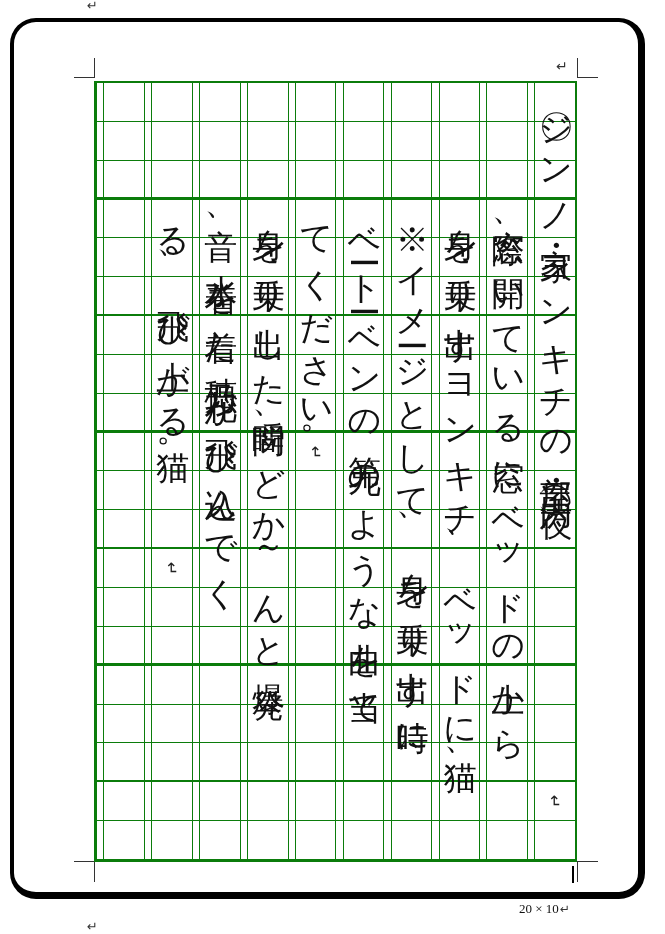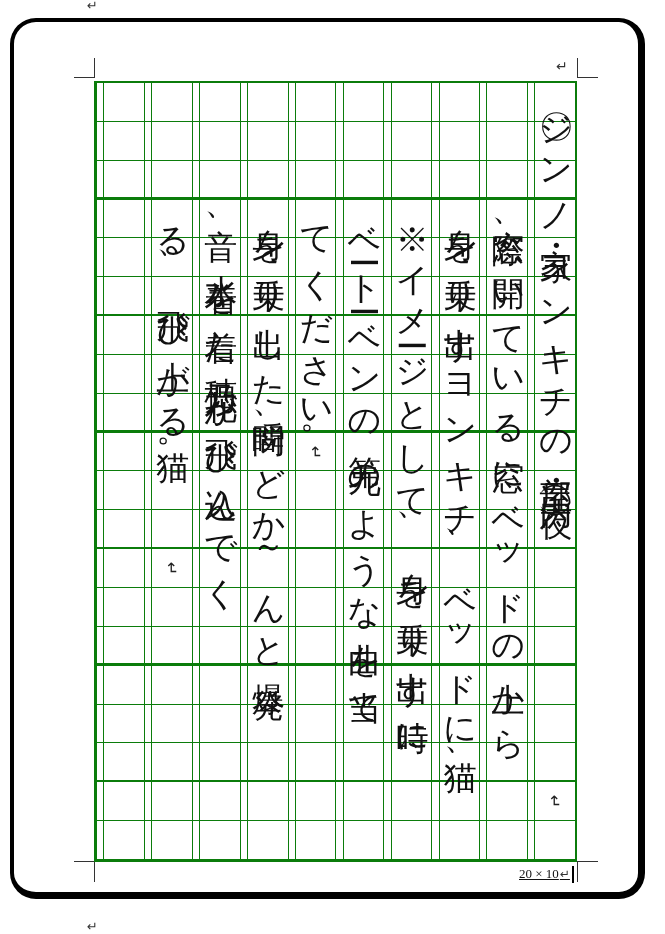--- a/index.html
+++ b/index.html
@@ -27,23 +27,23 @@
        font-size:33px;line-height:39.6px;letter-spacing:5.85px;color:#111;
        overflow:hidden;}
   .cmark{position:absolute;width:39.6px;height:38.85px;display:flex;
        align-items:center;justify-content:center;font-size:16px;color:#222;
        transform:rotate(90deg);font-family:"DejaVu Sans",sans-serif;}
   
   .mark{position:absolute;background:#333;}
   
   .pmark{position:absolute;font-size:13px;color:#333;
        font-family:"DejaVu Sans",sans-serif;}
-  .footer-label{position:absolute;left:519px;top:865px;height:18px;
+  .footer-label{position:absolute;left:519px;top:900px;height:18px;
        display:flex;align-items:center;font-size:13px;color:#111;
-       font-family:"Liberation Serif","DejaVu Serif",serif;text-decoration:underline;}
+       font-family:"Liberation Serif","DejaVu Serif",serif;}
   .footer-label .ret{font-family:"DejaVu Sans",sans-serif;font-size:12px;color:#333;margin-left:1px;}
   .cursor{position:absolute;left:572px;top:866px;width:2px;height:17px;background:#000;}
 </style>
 </head>
 <body>
 
 <div class="page">
 
   <div class="page-border"></div>
 

